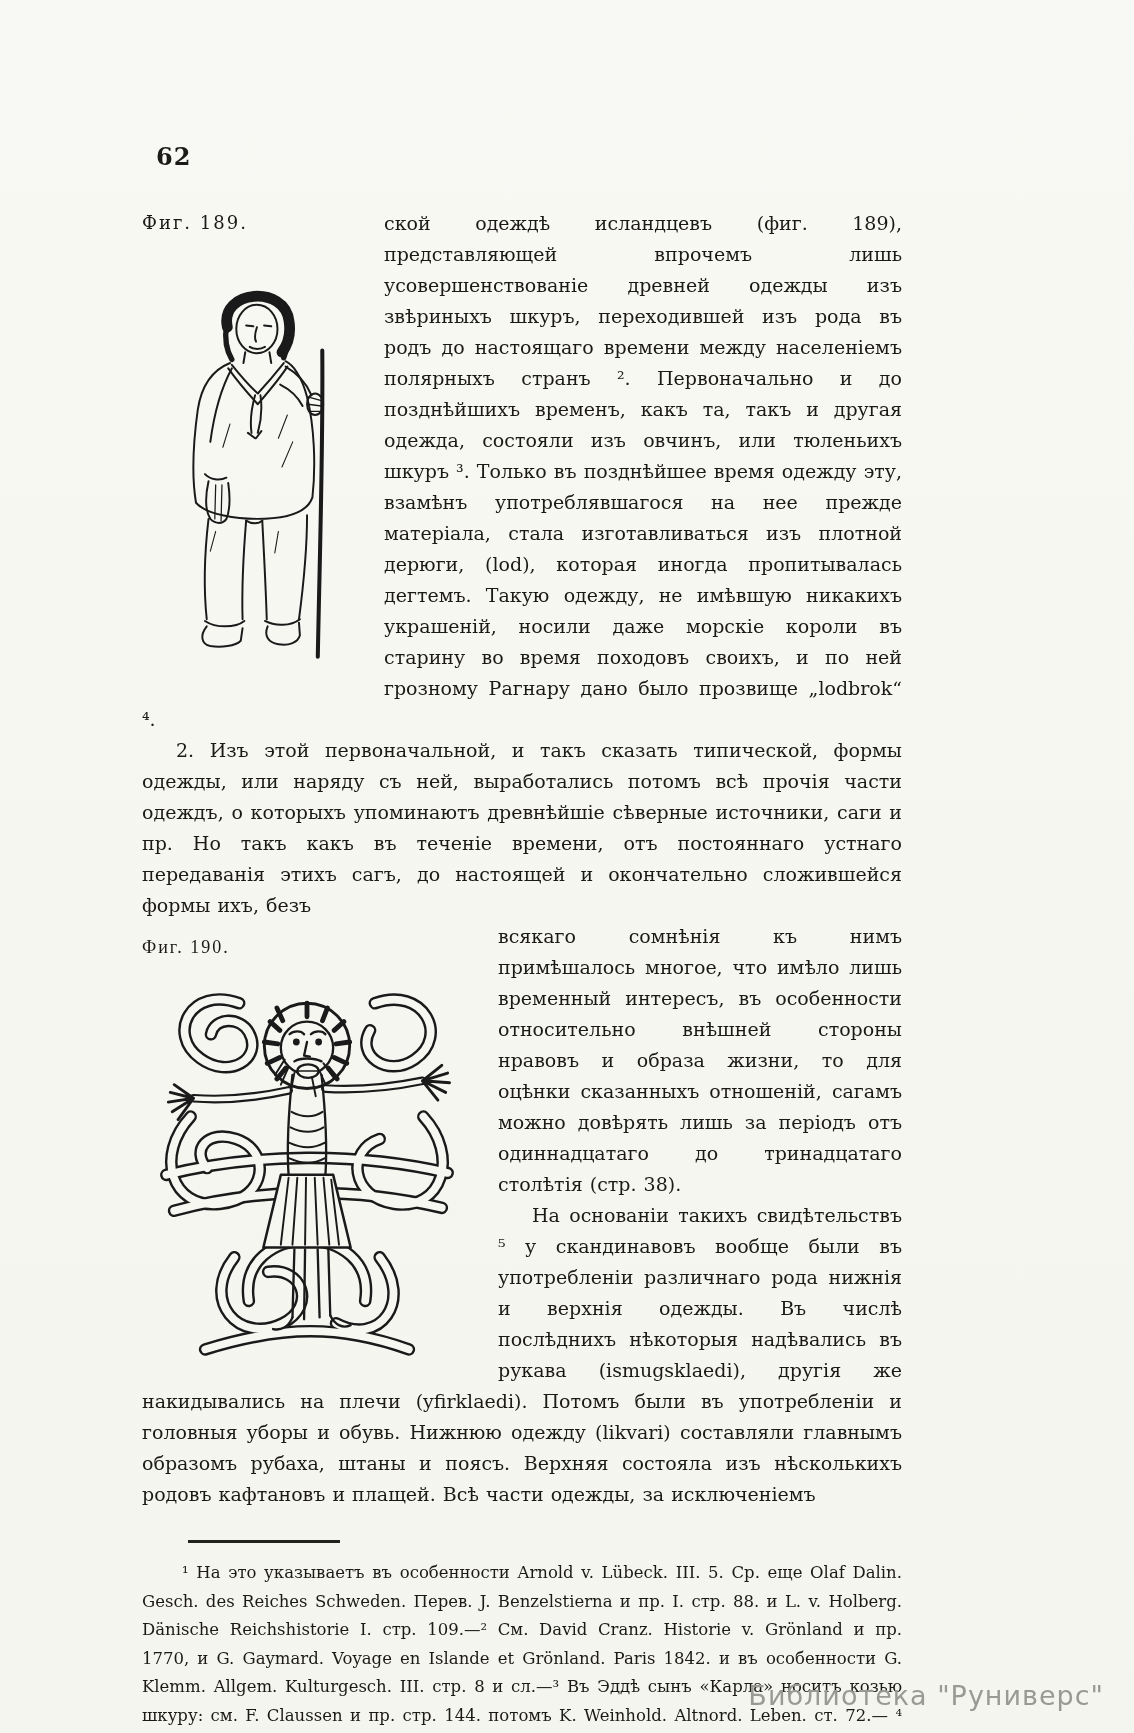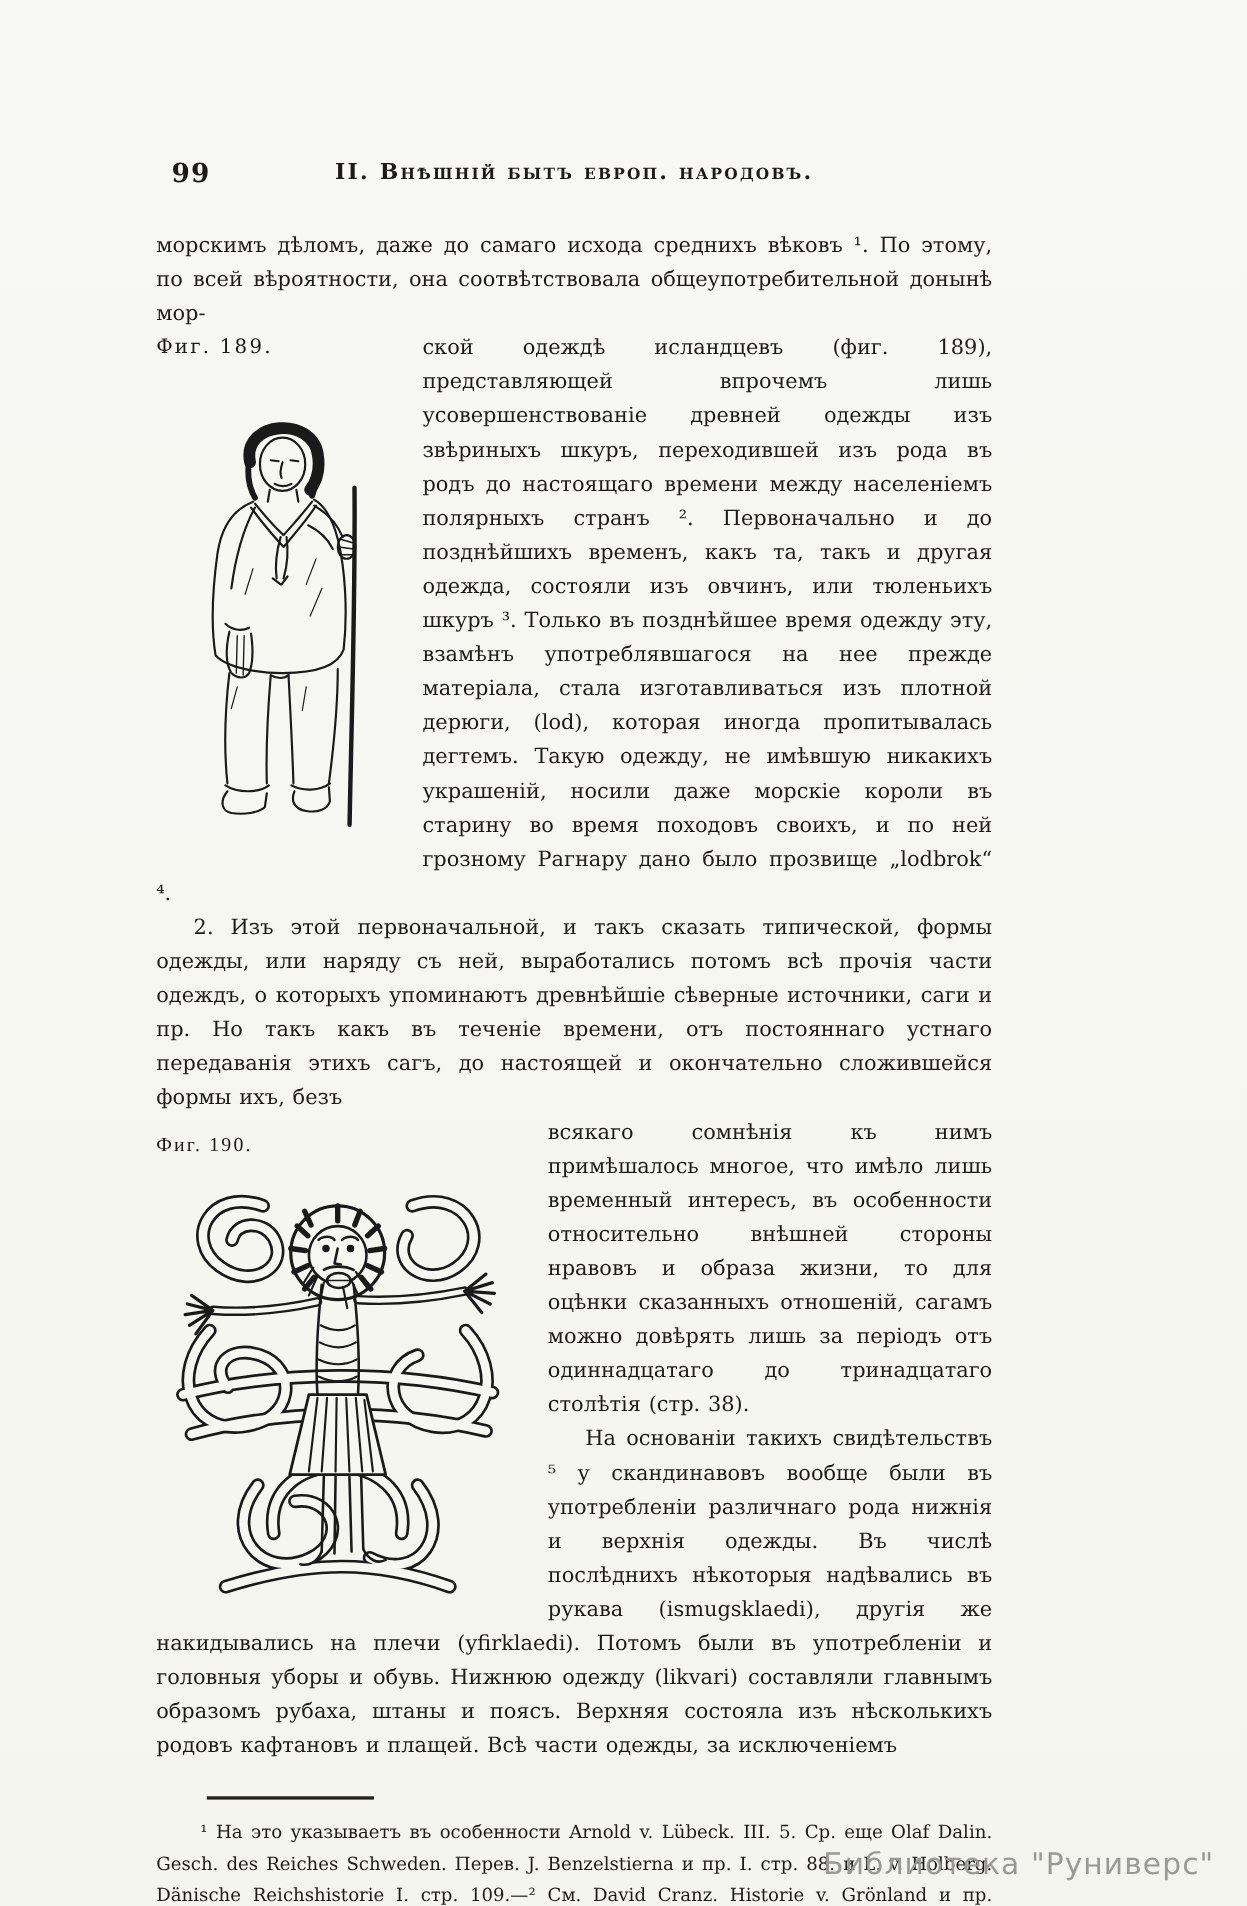--- a/index.html
+++ b/index.html
@@ -50,27 +50,25 @@
   svg .ink { stroke:#1a1a1a; fill:none; stroke-linecap:round; stroke-linejoin:round; }
   svg .paper { stroke:#f7f7f2; fill:none; stroke-linecap:round; stroke-linejoin:round; }
 </style>
 </head>
 <body>
 
 <div class="page">
   <div class="content">
 
     <div class="header">
-      <span class="pagenum">99</span>
-      <div class="running">II. Внѣшній бытъ европ. народовъ.</div>
+      <span class="pagenum">62</span>
     </div>
 
     <div class="bodytext">
 
-      <p>морскимъ дѣломъ, даже до самаго исхода среднихъ вѣковъ ¹. По этому, по всей вѣроятности, она соотвѣтствовала общеупотребительной донынѣ мор-</p>
 
       <div class="figblock fig189">
         <div class="figcaption">Фиг. 189.</div>
         <svg class="figart" width="206" height="442" viewBox="0 0 230 445" aria-hidden="true">
           <g class="ink" stroke-width="2.2">
 
             <path d="M189,98 C190,210 186,330 184,440" stroke-width="4.5"></path>
 
             <path d="M83,72 C74,30 148,24 152,66 C154,80 150,92 144,100" stroke-width="12"></path>
             <path d="M82,70 C80,84 82,98 88,108" stroke-width="6"></path>

